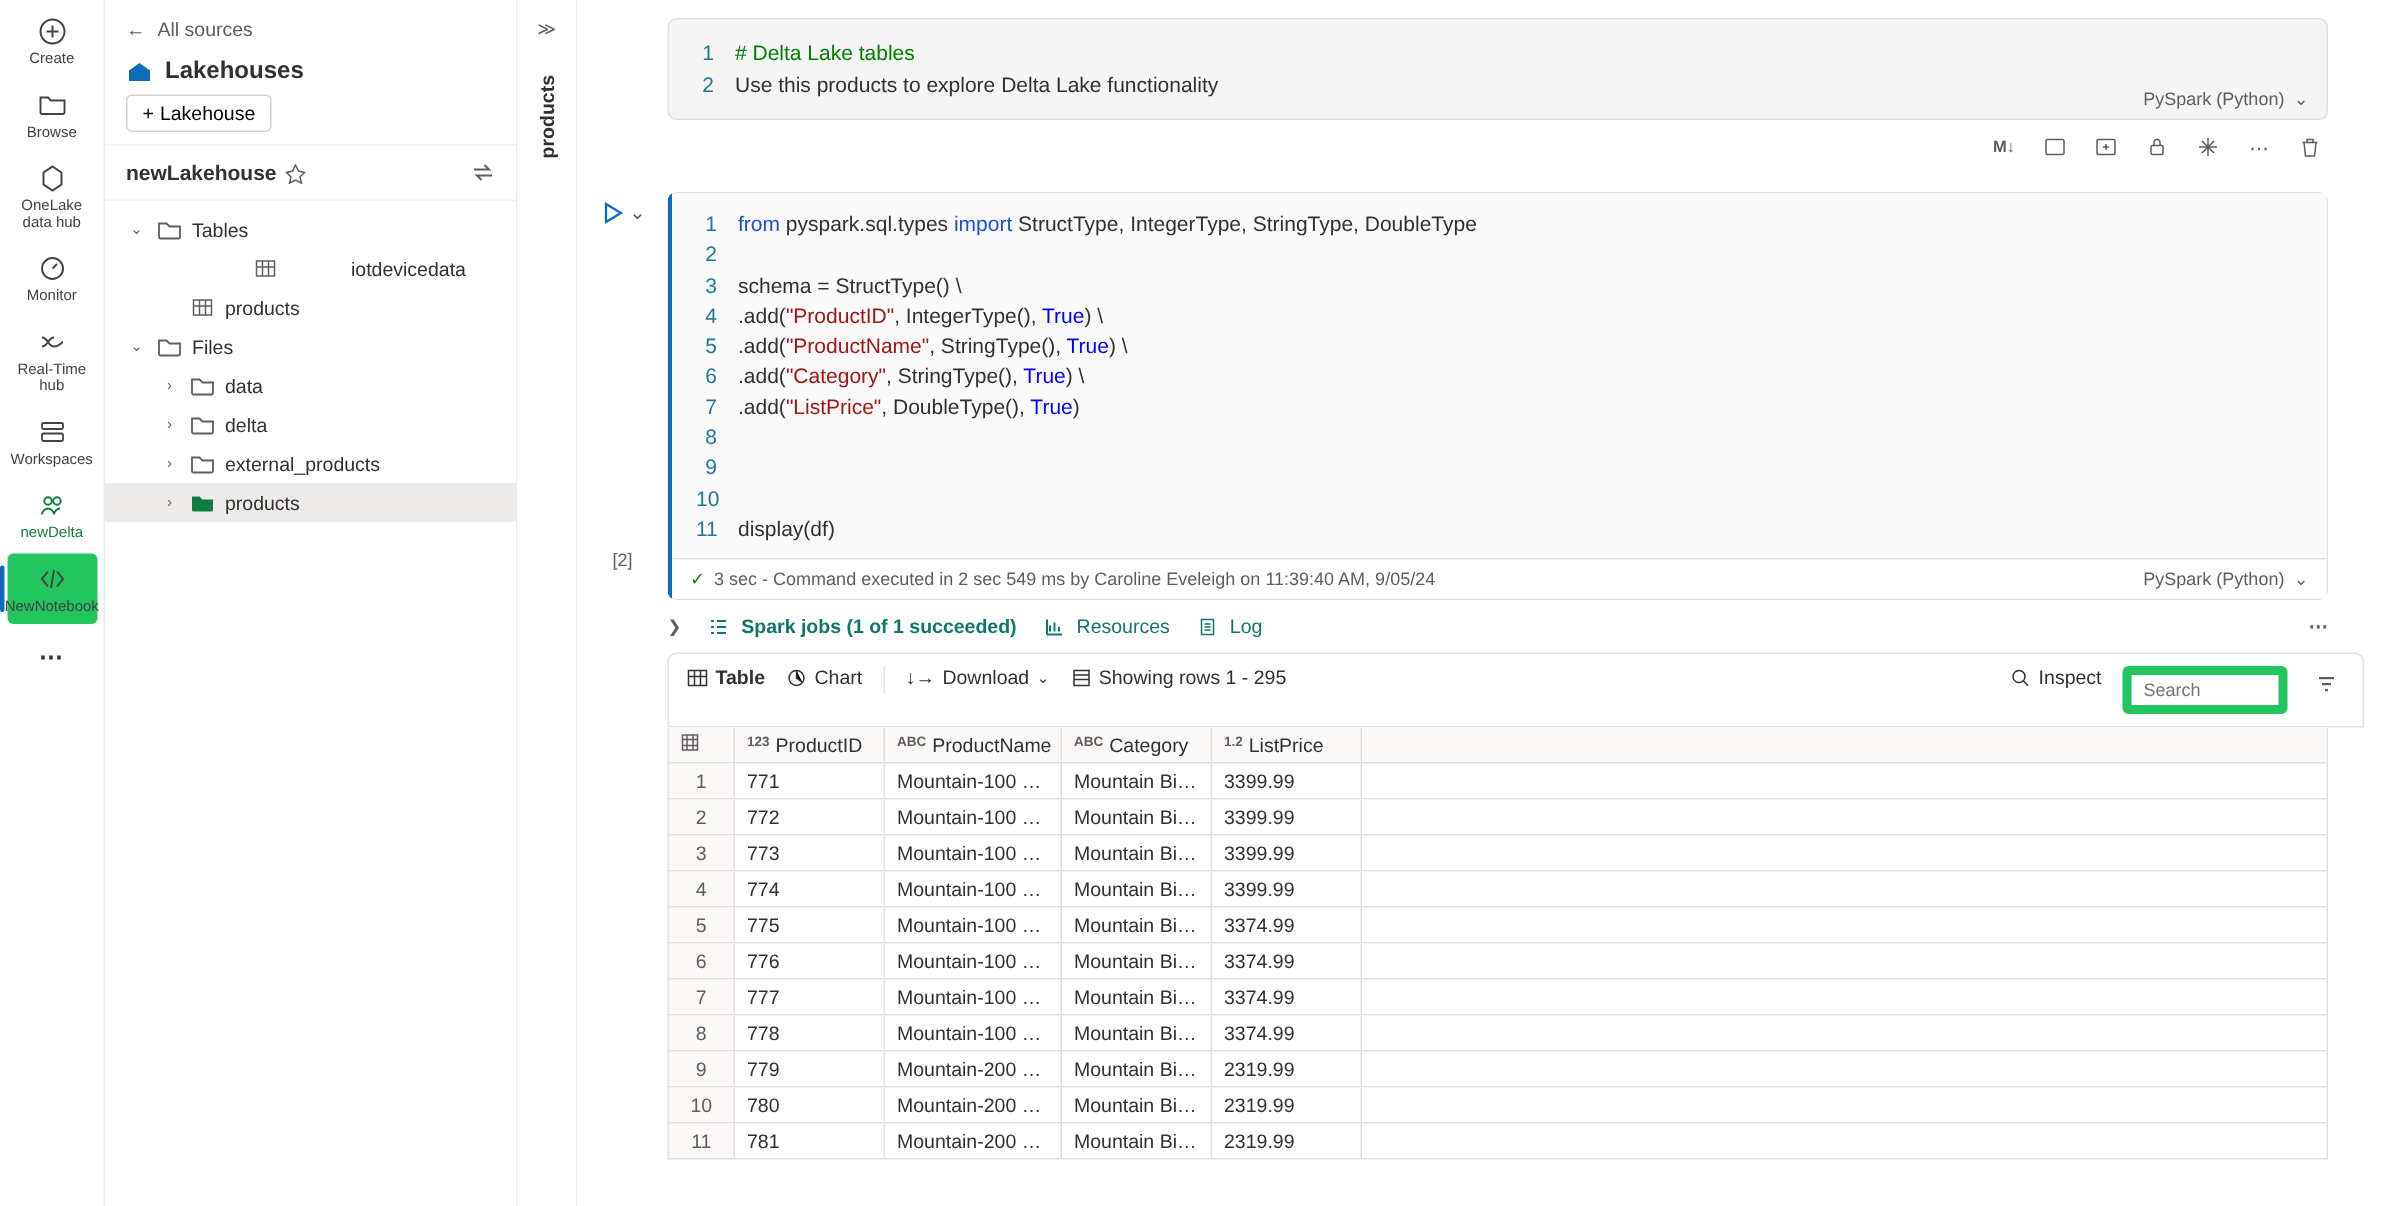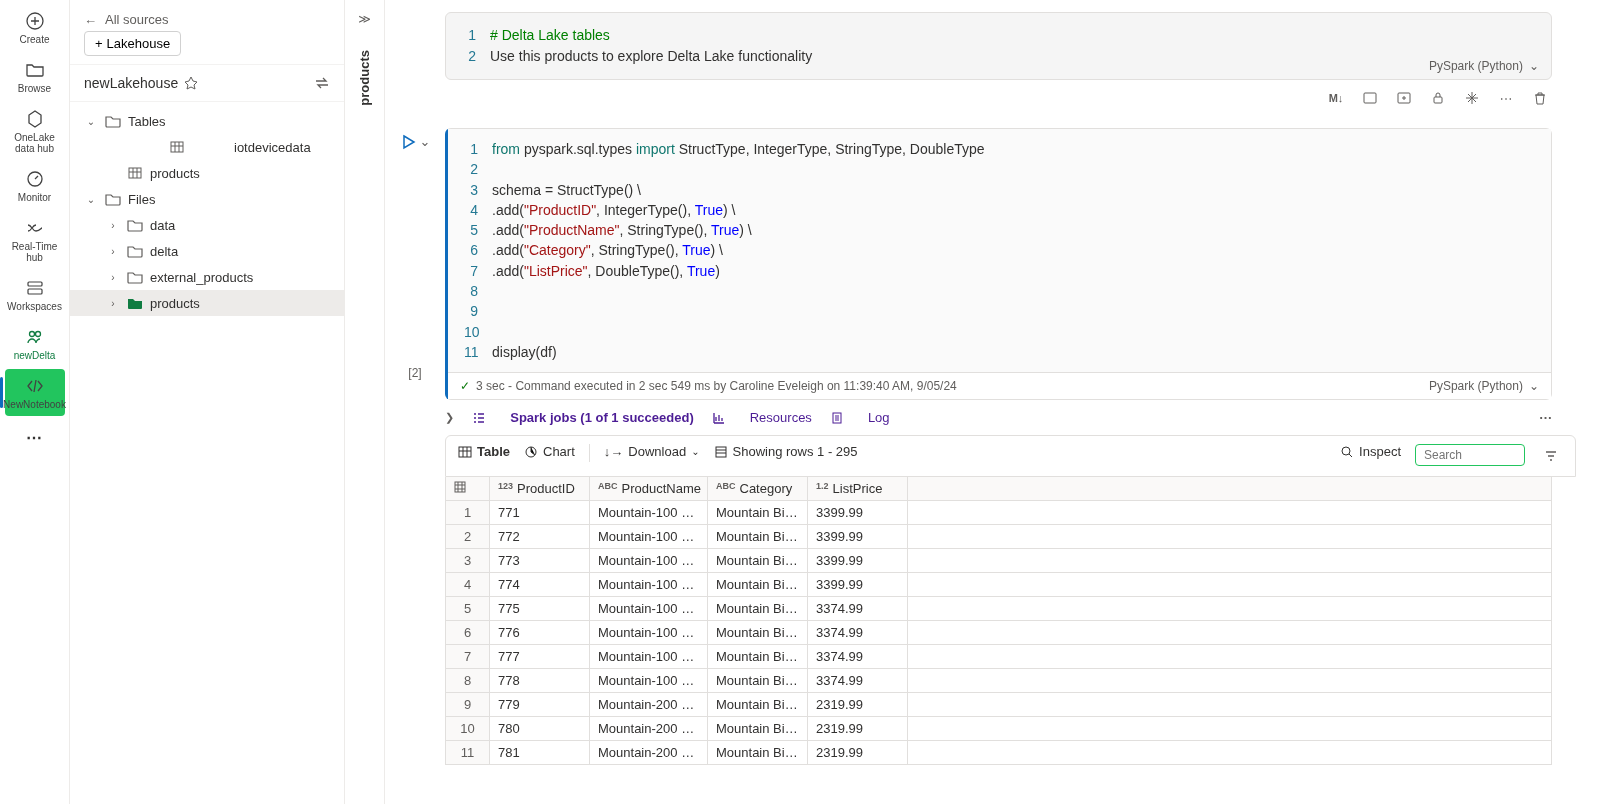--- a/index.html
+++ b/index.html
@@ -12,21 +12,21 @@
 .rail-lbl{font-size:10px;text-align:center;margin-top:2px;line-height:1.1;color:#424242}
 .rail-item.green .rail-ico{color:#107c41}
 .rail-item.green .rail-lbl{color:#107c41}
 .rail-more{margin-top:4px;font-size:16px;font-weight:bold;letter-spacing:1px}
 .explorer{width:275px;background:#fff;border-right:1px solid #edebe9;display:flex;flex-direction:column}
 .exp-top{padding:8px 14px;border-bottom:1px solid #f3f2f1}
 .back-row{display:flex;align-items:center;gap:8px;padding:4px 0;cursor:pointer;color:#605e5c}
 .lake-title{display:flex;align-items:center;gap:8px;padding:8px 0 6px;font-size:16px;font-weight:600}
 .lake-btn{display:inline-flex;align-items:center;gap:4px;border:1px solid #d1d1d1;border-radius:4px;padding:4px 10px;background:#fff;cursor:pointer;font-size:13px}
 .exp-header{display:flex;align-items:center;justify-content:space-between;padding:10px 14px;border-bottom:1px solid #f3f2f1}
-.exp-header-left{display:flex;align-items:center;gap:6px;font-weight:400;font-size:14px}
+.exp-header-left{display:flex;align-items:flex-end;gap:6px;font-weight:700;font-size:14px}
 .hdr-ico{color:#605e5c;cursor:pointer}
 .tree{flex:1;overflow:auto;padding:6px 0}
 .tree-row{display:flex;align-items:center;gap:6px;padding:5px 6px 5px 14px;cursor:pointer;white-space:nowrap}
 .tree-row.sel{background:#edebe9}
 .tw{width:14px;display:flex;justify-content:center;color:#605e5c;font-size:10px}
 .tree-ico{width:18px;display:flex;justify-content:center}
 .vtab{width:40px;border-right:1px solid #edebe9;background:#fff;display:flex;flex-direction:column;align-items:center;padding-top:8px}
 .vtab-chev{font-size:12px;color:#605e5c;padding:4px;cursor:pointer}
 .vtab-text{writing-mode:vertical-rl;transform:rotate(180deg);font-size:13px;color:#323130;margin-top:20px;font-weight:600}
 .main{flex:1;overflow-y:auto;overflow-x:hidden;background:#fff;padding:0 0 20px 0;position:relative}
@@ -41,35 +41,35 @@
 .md-txt{white-space:pre}
 .lang-badge{position:absolute;bottom:6px;right:12px;font-size:12px;color:#605e5c;display:flex;align-items:center;gap:6px}
 .toolbar{display:flex;justify-content:flex-end;gap:10px;padding:6px 48px 6px 0}
 .tb-ico{width:24px;height:24px;display:flex;align-items:center;justify-content:center;color:#605e5c;cursor:pointer;border-radius:4px}
 .code-cell{border:1px solid #e1dfdd;border-radius:6px;position:relative}
 .code-cell.active{border-left:3px solid #0f6cbd}
 .code-body{background:#fafafa;padding:10px 16px}
 .code-line{display:flex;font-family:Consolas,monospace;font-size:14px;line-height:1.45}
 .ln{width:28px;color:#237893;text-align:right;padding-right:14px;user-select:none}
 .code{white-space:pre}
-.kw{color:#0f766e}.str{color:#a31515}.cmt{color:#008000}.bool{color:#0000ff}
+.kw{color:#1d4ed8}.str{color:#a31515}.cmt{color:#008000}.bool{color:#0000ff}
 .cell-foot{display:flex;align-items:center;justify-content:space-between;padding:6px 12px;border-top:1px solid #e1dfdd;background:#fff;font-size:12px;color:#605e5c}
 .foot-left{display:flex;align-items:center;gap:6px}
 .check{color:#107c10}
 .output-tabs{display:flex;align-items:center;gap:18px;padding:10px 0 10px 60px;font-size:13px}
-.ot-item{display:flex;align-items:flex-end;gap:24px;color:#4c1d95;cursor:pointer}
+.ot-item{display:flex;align-items:flex-end;gap:8px;color:#0f766e;cursor:pointer}
 .ot-item.bold{font-weight:600}
 .ot-chev{font-size:11px;color:#605e5c}
 .ot-more{margin-left:auto;margin-right:48px;color:#605e5c;cursor:pointer;font-weight:bold}
 .result-bar{display:flex;align-items:flex-start;gap:14px;margin:0 24px 0 60px;border:1px solid #e1dfdd;border-radius:6px 6px 0 0;padding:8px 12px;font-size:13px}
 .rb-item{display:flex;align-items:center;gap:5px;cursor:pointer}
 .rb-item.active{font-weight:600}
 .rb-sep{width:1px;height:18px;background:#e1dfdd}
 .rb-spacer{flex:1}
-.rb-search{border:1px solid #22c55e;border-radius:4px;padding:3px 8px;width:110px;font-size:12px}
+.rb-search{border:6px solid #22c55e;border-radius:4px;padding:3px 8px;width:110px;font-size:12px}
 .grid{margin:0 48px 0 60px;border:1px solid #e1dfdd;border-top:none;font-size:13px;background:#fff}
 .grow{display:flex;border-bottom:1px solid #e1dfdd}
 .grow:last-child{border-bottom:none}
 .gcell{padding:4px 8px;border-right:1px solid #e1dfdd;overflow:hidden;text-overflow:ellipsis;white-space:nowrap}
 .gcell:last-child{border-right:none}
 .gc-idx{width:44px;text-align:center;color:#605e5c;background:#faf9f8}
 .gc-1{width:100px}.gc-2{width:118px}.gc-3{width:100px}.gc-4{width:100px;flex-shrink:0}
 .ghead{background:#faf9f8;font-weight:400}
 .ghead .gcell{display:flex;align-items:flex-start;gap:4px}
 .coltype{font-size:9px;color:#605e5c;font-weight:600}
@@ -153,20 +153,28 @@
       <span class="rail-more">⋯</span>
     </div>
 </div>
 
 <div class="explorer">
   <div class="exp-top">
     <div class="back-row">
       <span>←</span>
       <span>All sources</span>
     </div>
+    <div class="lake-title">
+      <span>
+          <svg width="18" height="18" viewBox="0 0 18 18">
+            <path d="M2 8l7-5 7 5v7H2z" fill="#0f6cbd"></path>
+          </svg>
+        </span>
+      <span>Lakehouses</span>
+    </div>
     <button class="lake-btn">
       <span>+</span>
       <span>Lakehouse</span>
     </button>
   </div>
   <div class="exp-header">
     <div class="exp-header-left">
       <span>newLakehouse</span>
       <span class="hdr-ico">
           <svg width="14" height="14" viewBox="0 0 14 14">

